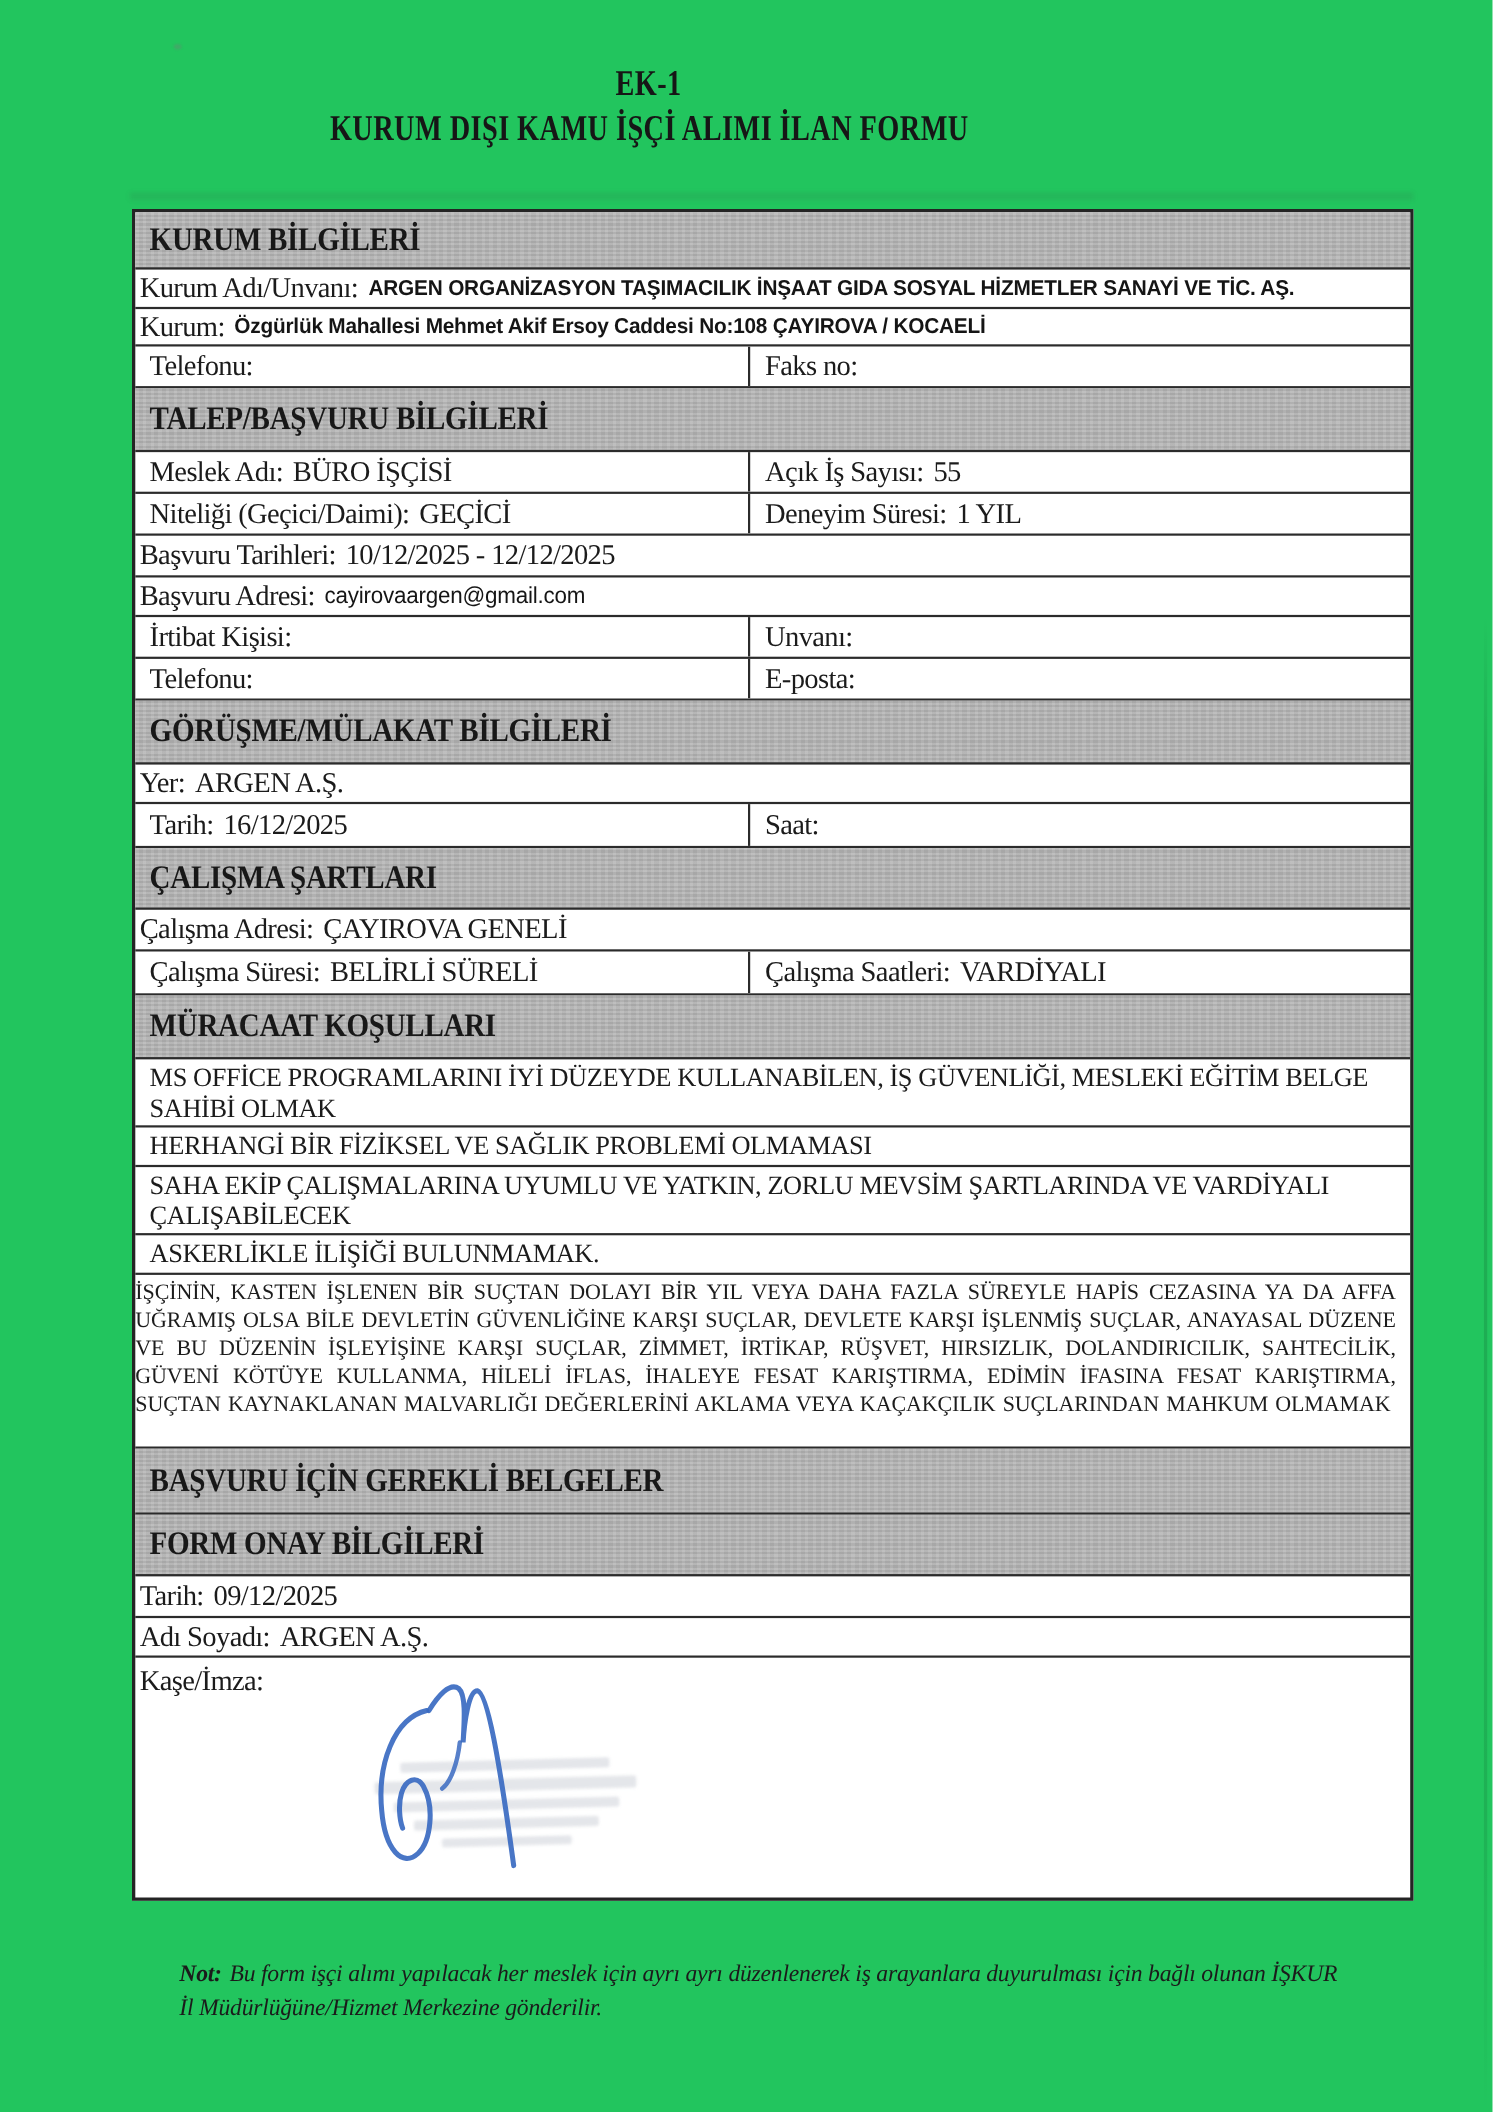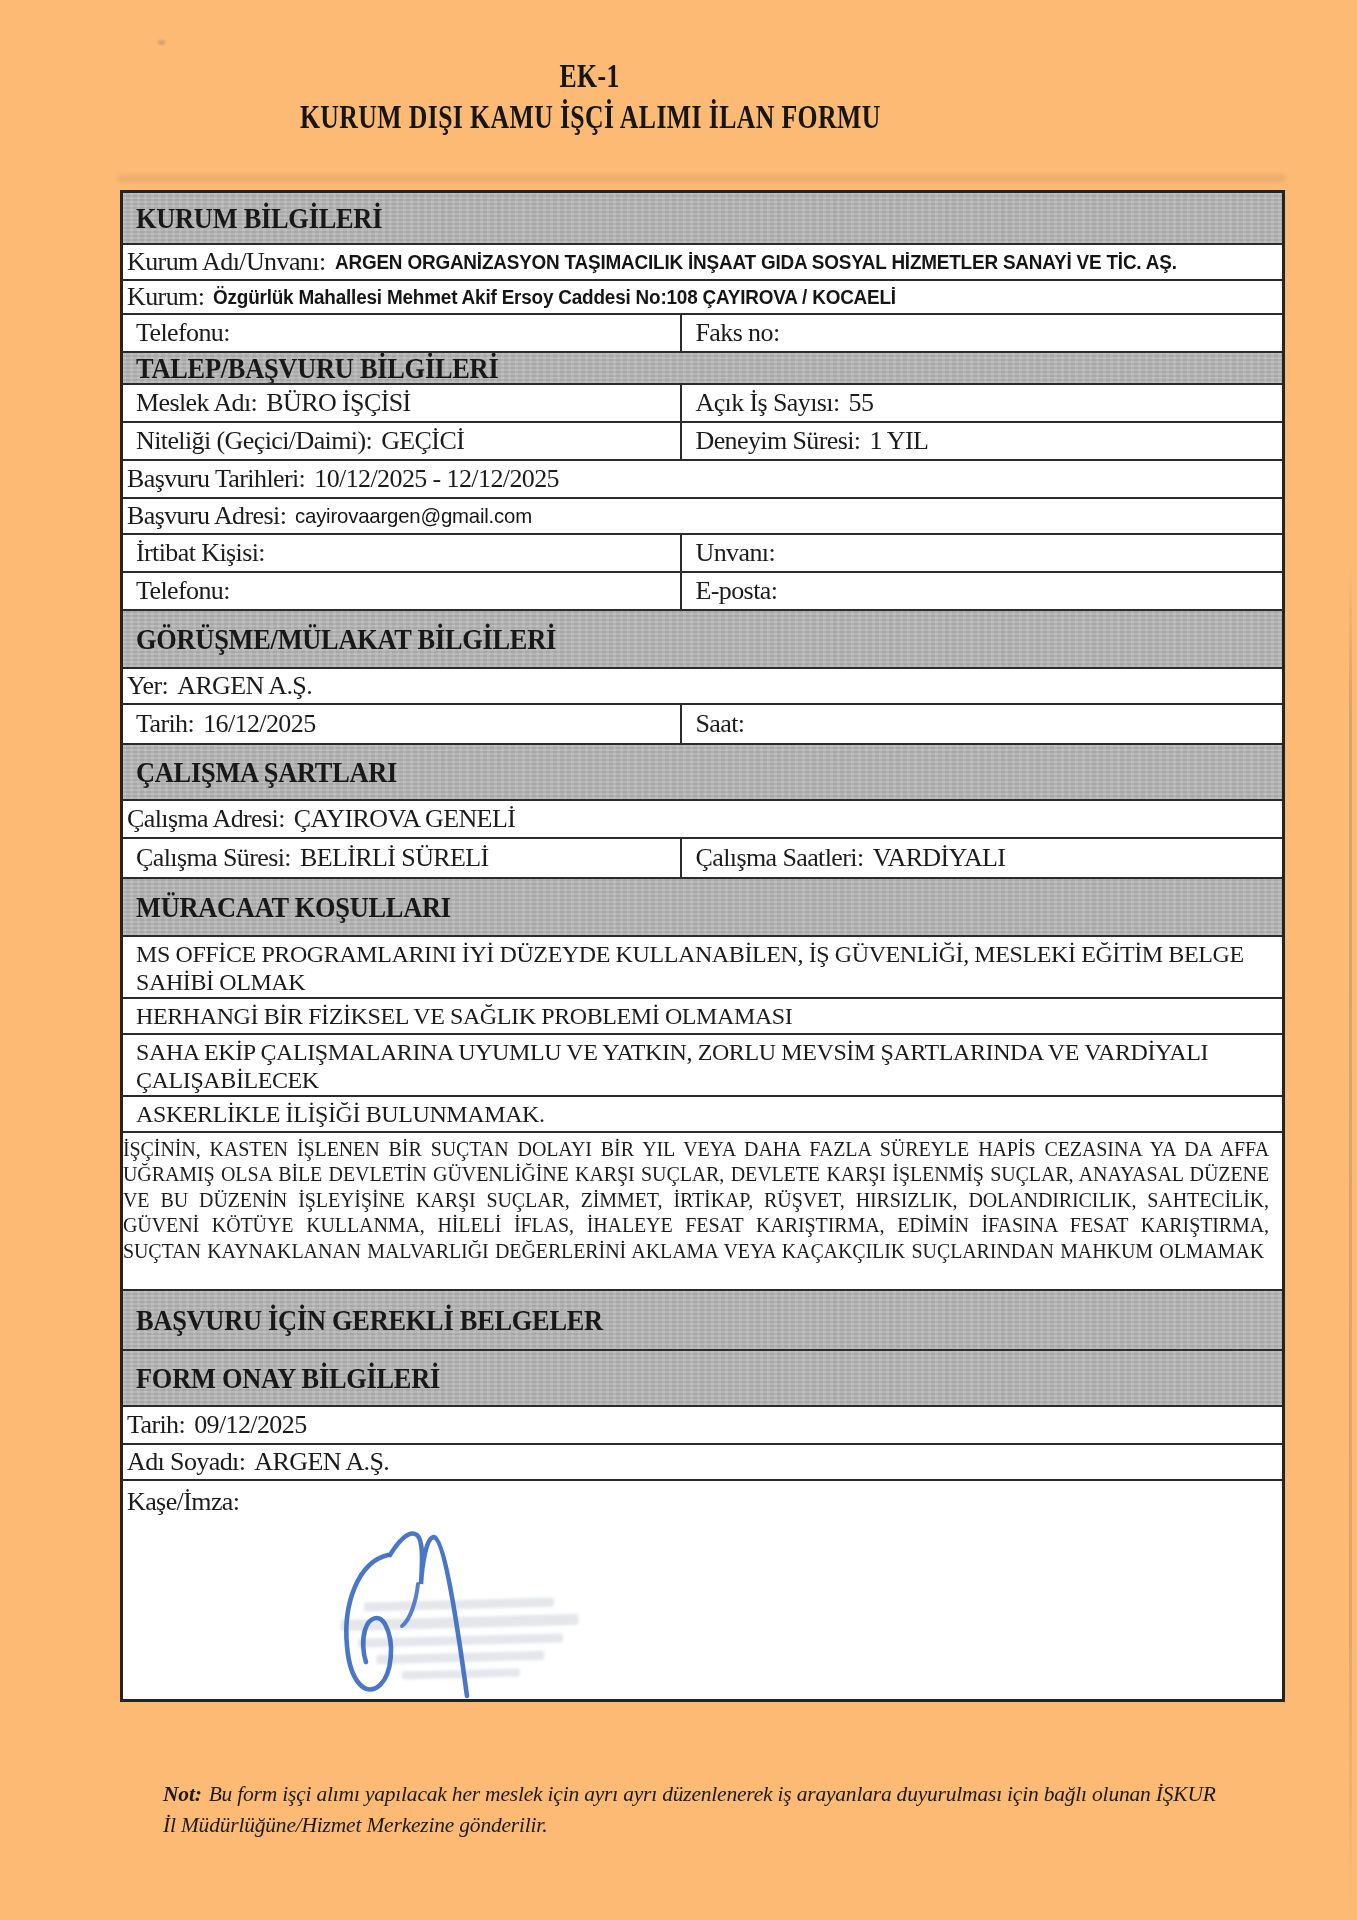--- a/index.html
+++ b/index.html
@@ -1,20 +1,20 @@
 <!DOCTYPE html>
 <html lang="tr"><head>
 <meta charset="utf-8">
 <style>
   * { margin:0; padding:0; box-sizing:border-box; }
   html,body { background:#ffffff; }
   body { width:1357px; height:1920px; position:relative;
          font-family:"Liberation Serif","DejaVu Serif",serif; color:#1d1d1d; }
 
-  .page { position:absolute; inset:0; overflow:hidden; background:#fdba74; }
+  .page { position:absolute; inset:0; overflow:hidden; background:#22c55e; }
 
   
   .artifact-dot { position:absolute; left:158px; top:40px; width:7px; height:5px;
                   background:rgba(120,120,120,.35); border-radius:50%; filter:blur(1px); }
   .scan-streak { position:absolute; left:118px; top:175px; width:1167px; height:7px;
                  background:rgba(60,60,60,.10); filter:blur(2px); }
   .scan-edge { position:absolute; right:5px; top:560px; width:3px; height:1360px;
                background:linear-gradient(to bottom, rgba(0,0,0,0) 0%, rgba(0,0,0,.14) 12%, rgba(0,0,0,.10) 80%, rgba(0,0,0,0) 100%); }
 
   
@@ -44,21 +44,21 @@
   .cell.right { flex:1; border-left:2px solid #2b2b2b; }
 
   .lbl, .val { font-size:26px; letter-spacing:-.6px; color:#1b1b1b; white-space:nowrap; }
   .lbl { margin-right:9px; }
   .val-sans { font-family:"Liberation Sans","DejaVu Sans",sans-serif; font-weight:bold;
               font-size:19.5px; letter-spacing:-.2px; color:#151515; white-space:nowrap;
               display:inline-block; transform:scaleX(.97); transform-origin:left; }
   .val-sans.email { font-weight:normal; font-size:21px; }
 
   .h34{height:34px} .h36{height:36px} .h38{height:38px} .h40{height:40px}
-  .h42{height:32px} .h52{height:52px} .h56{height:56px} .h58{height:58px}
+  .h42{height:58px} .h52{height:52px} .h56{height:56px} .h58{height:58px}
   .h60{height:60px} .h62{height:62px}
 
   .cond-item { display:block; padding:3px 13px 0 13px; font-size:24px; letter-spacing:-.4px;
                line-height:28px; color:#1b1b1b; align-items:flex-start; overflow:hidden; }
   .cond-para { height:158px; padding:4px 13px 0 0; font-size:20px; letter-spacing:-.1px;
                word-spacing:1.5px; line-height:25.4px; text-align:justify; color:#1c1c1c; overflow:hidden; }
 
   .row.kase { height:218px; align-items:flex-start; padding-top:6px; }
 
   

